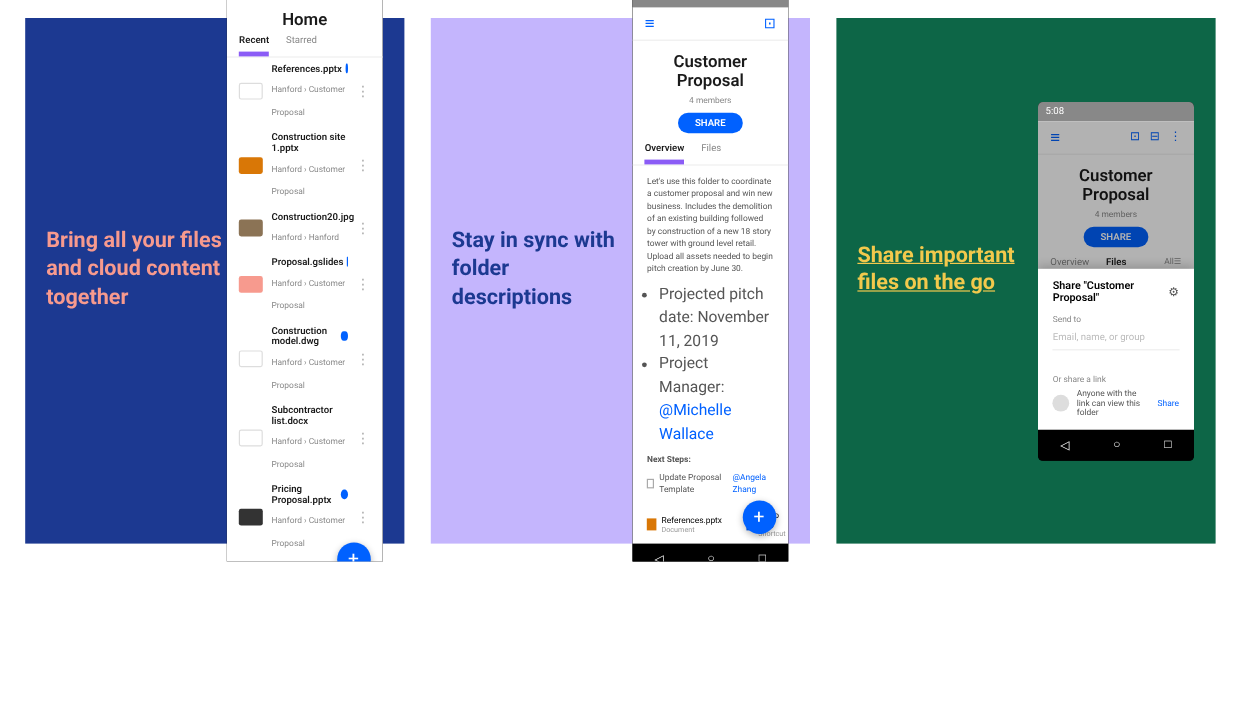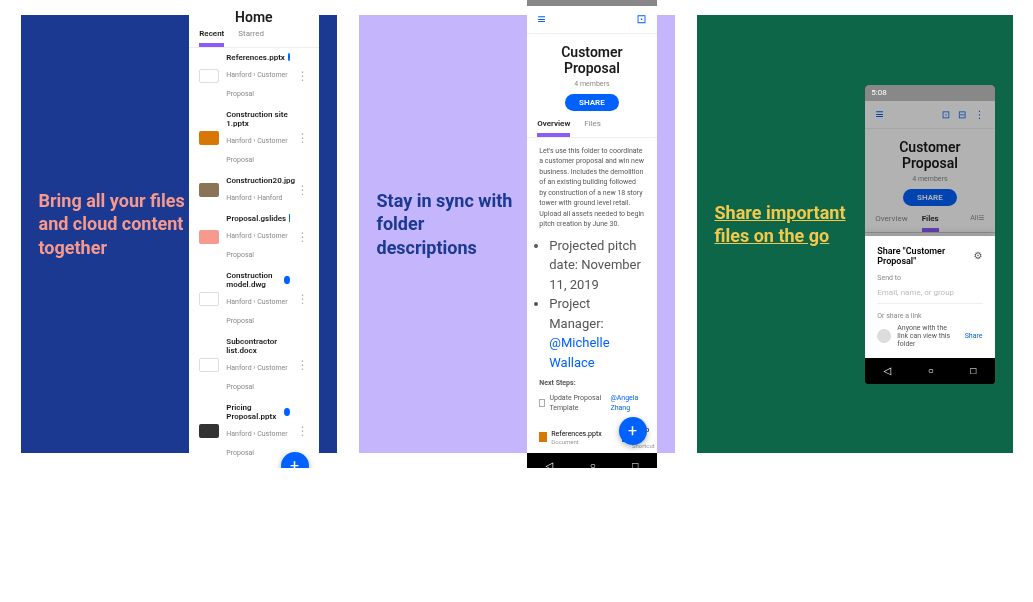--- a/index.html
+++ b/index.html
@@ -60,21 +60,21 @@
   
   .dimmed { filter: brightness(0.7); background: #fff; }
   .p3-header-icons { display: flex; gap: 8px; color: #0061ff; font-size: 10px; }
   .p3-file-list .file-row { padding: 7px 10px; }
   .folder-ic { width: 18px; height: 14px; background: #7ab0ff; border-radius: 2px; }
   .sheet { position: absolute; bottom: 0; left: 0; right: 0; background: #fff; padding: 10px 12px; box-shadow: 0 -2px 8px rgba(0,0,0,0.2); }
   .sheet-title-row { display: flex; justify-content: space-between; align-items: center; margin-bottom: 8px; }
   .sheet-title { font-size: 9px; font-weight: 600; }
   .gear { font-size: 10px; color: #555; }
   .sheet-label { font-size: 7px; color: #888; }
-  .sheet-input { font-size: 8px; color: #bbb; padding: 6px 0; border-bottom: 1px solid #eee; margin-bottom: 8px; }
+  .sheet-input { font-size: 8px; color: #bbb; padding: 6px 0; border-bottom: 1px solid #eee; margin-bottom: 20px; }
   .link-row { display: flex; align-items: center; gap: 6px; margin-top: 4px; }
   .link-ic { width: 14px; height: 14px; background: #ddd; border-radius: 50%; }
   .link-desc { font-size: 7px; color: #555; flex: 1; }
   .share-link { font-size: 7px; color: #0061ff; }
   .p3-tabs { display: flex; gap: 14px; padding: 0 10px; font-size: 8px; border-bottom: 1px solid #ccc; justify-content: space-between; }
   .p3-tabs-left { display: flex; gap: 14px; }
   .p3-tabs-right { display: flex; gap: 0; color: #888; font-size: 7px; padding-bottom: 5px;}
 </style>
 </head>
 <body>

